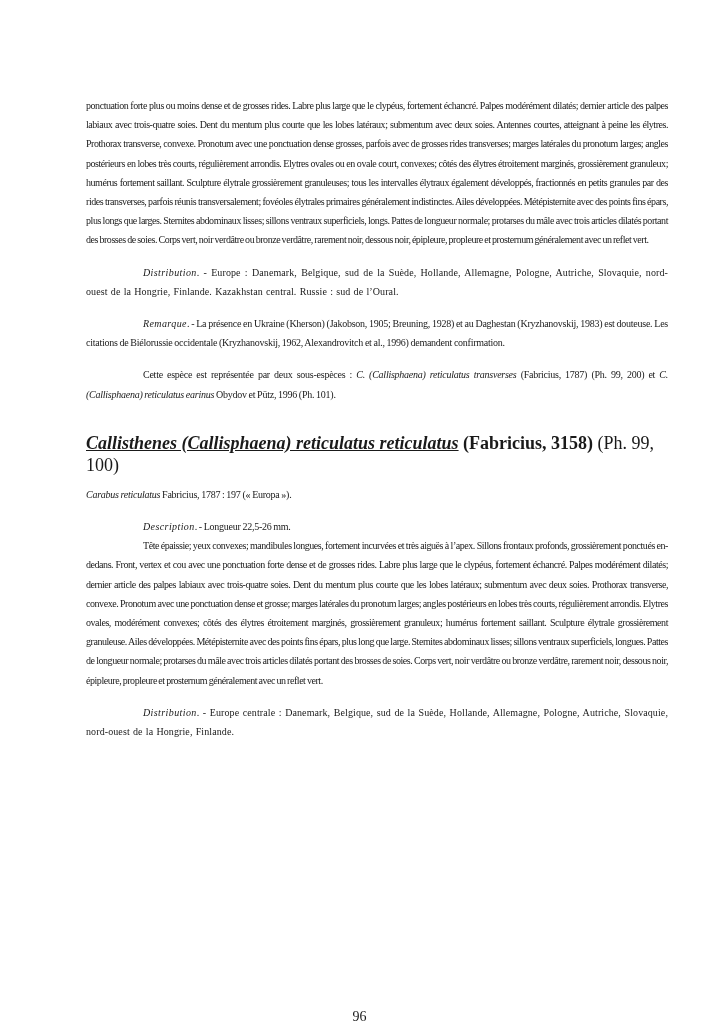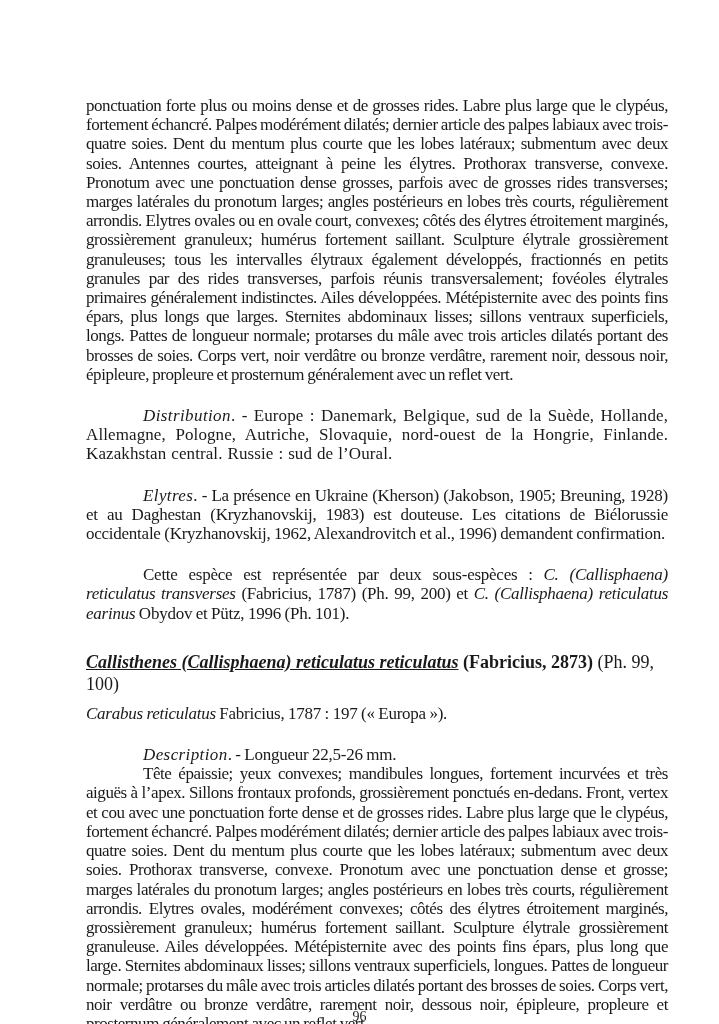--- a/index.html
+++ b/index.html
@@ -16,36 +16,36 @@
       font-family: "Liberation Serif", "DejaVu Serif", serif;
     }
     .page {
       position: absolute;
       left: 86px;
       top: 96px;
       width: 582px;
     }
     p {
       margin: 0;
-      font-size: 17px;
+      font-size: 10px;
       line-height: 19.2px;
       text-align: justify;
       letter-spacing: -0.25px;
       word-spacing: -0.4px;
     }
     .compact {
       letter-spacing: -0.45px;
       word-spacing: -0.6px;
     }
     .loose {
       letter-spacing: 0.1px;
       word-spacing: 0.6px;
     }
     .indent { text-indent: 57px; }
-    .gap { margin-top: 22px; }
+    .gap { margin-top: 13px; }
     .heading {
       margin-top: 28px;
       font-size: 18px;
       line-height: 22px;
       text-align: left;
       letter-spacing: 0;
       word-spacing: 0;
     }
     .heading .bi { font-weight: bold; font-style: italic; text-decoration: underline; }
     .heading .b { font-weight: bold; }
@@ -65,25 +65,25 @@
   </style>
 </head>
 <body>
 
 <div class="page">
 
   <p class="compact">ponctuation forte plus ou moins dense et de grosses rides. Labre plus large que le clypéus, fortement échancré. Palpes modérément dilatés; dernier article des palpes labiaux avec trois-quatre soies. Dent du mentum plus courte que les lobes latéraux; submentum avec deux soies. Antennes courtes, atteignant à peine les élytres. Prothorax transverse, convexe. Pronotum avec une ponctuation dense grosses, parfois avec de grosses rides transverses; marges latérales du pronotum larges; angles postérieurs en lobes très courts, régulièrement arrondis. Elytres ovales ou en ovale court, convexes; côtés des élytres étroitement marginés, grossièrement granuleux; humérus fortement saillant. Sculpture élytrale grossièrement granuleuses; tous les intervalles élytraux également développés, fractionnés en petits granules par des rides transverses, parfois réunis transversalement; fovéoles élytrales primaires généralement indistinctes. Ailes développées. Métépisternite avec des points fins épars, plus longs que larges. Sternites abdominaux lisses; sillons ventraux superficiels, longs. Pattes de longueur normale; protarses du mâle avec trois articles dilatés portant des brosses de soies. Corps vert, noir verdâtre ou bronze verdâtre, rarement noir, dessous noir, épipleure, propleure et prosternum généralement avec un reflet vert.</p>
 
   <p class="indent gap loose"><span class="label">Distribution</span><span>. - Europe : Danemark, Belgique, sud de la Suède, Hollande, Allemagne, Pologne, Autriche, Slovaquie, nord-ouest de la Hongrie, Finlande. Kazakhstan central. Russie : sud de l’Oural.</span></p>
 
-  <p class="indent gap"><span class="label">Elytres</span><span>. - La présence en Ukraine (Kherson) (Jakobson, 1905; Breuning, 1928) et au Daghestan (Kryzhanovskij, 1983) est douteuse. Les citations de Biélorussie occidentale (Kryzhanovskij, 1962, Alexandrovitch et al., 1996) demandent confirmation.</span></p>
+  <p class="indent gap"><span class="label">Remarque</span><span>. - La présence en Ukraine (Kherson) (Jakobson, 1905; Breuning, 1928) et au Daghestan (Kryzhanovskij, 1983) est douteuse. Les citations de Biélorussie occidentale (Kryzhanovskij, 1962, Alexandrovitch et al., 1996) demandent confirmation.</span></p>
 
   <p class="indent gap"><span>Cette espèce est représentée par deux sous-espèces : </span><em>C. (Callisphaena) reticulatus transverses</em><span> (Fabricius, 1787) (Ph. 99, 200) et </span><em>C. (Callisphaena) reticulatus earinus</em><span> Obydov et Pütz, 1996 (Ph. 101).</span></p>
 
-  <p class="heading"><span class="bi">Callisthenes (Callisphaena) reticulatus reticulatus</span> <span class="b">(Fabricius, 2873)</span> <span class="r">(Ph. 99, 100)</span></p>
+  <p class="heading"><span class="bi">Callisthenes (Callisphaena) reticulatus reticulatus</span> <span class="b">(Fabricius, 3158)</span> <span class="r">(Ph. 99, 100)</span></p>
 
   <p class="synonym"><em>Carabus reticulatus</em><span> Fabricius, 1787 : 197 (« Europa »).</span></p>
 
 
   <p class="indent gap"><span class="label">Description</span><span>. - Longueur 22,5-26 mm.</span></p>
 
   <p class="indent compact">Tête épaissie; yeux convexes; mandibules longues, fortement incurvées et très aiguës à l’apex. Sillons frontaux profonds, grossièrement ponctués en-dedans. Front, vertex et cou avec une ponctuation forte dense et de grosses rides. Labre plus large que le clypéus, fortement échancré. Palpes modérément dilatés; dernier article des palpes labiaux avec trois-quatre soies. Dent du mentum plus courte que les lobes latéraux; submentum avec deux soies. Prothorax transverse, convexe. Pronotum avec une ponctuation dense et grosse; marges latérales du pronotum larges; angles postérieurs en lobes très courts, régulièrement arrondis. Elytres ovales, modérément convexes; côtés des élytres étroitement marginés, grossièrement granuleux; humérus fortement saillant. Sculpture élytrale grossièrement granuleuse. Ailes développées. Métépisternite avec des points fins épars, plus long que large. Sternites abdominaux lisses; sillons ventraux superficiels, longues. Pattes de longueur normale; protarses du mâle avec trois articles dilatés portant des brosses de soies. Corps vert, noir verdâtre ou bronze verdâtre, rarement noir, dessous noir, épipleure, propleure et prosternum généralement avec un reflet vert.</p>
 
   <p class="indent gap loose"><span class="label">Distribution</span><span>. - Europe centrale : Danemark, Belgique, sud de la Suède, Hollande, Allemagne, Pologne, Autriche, Slovaquie, nord-ouest de la Hongrie, Finlande.</span></p>
 

